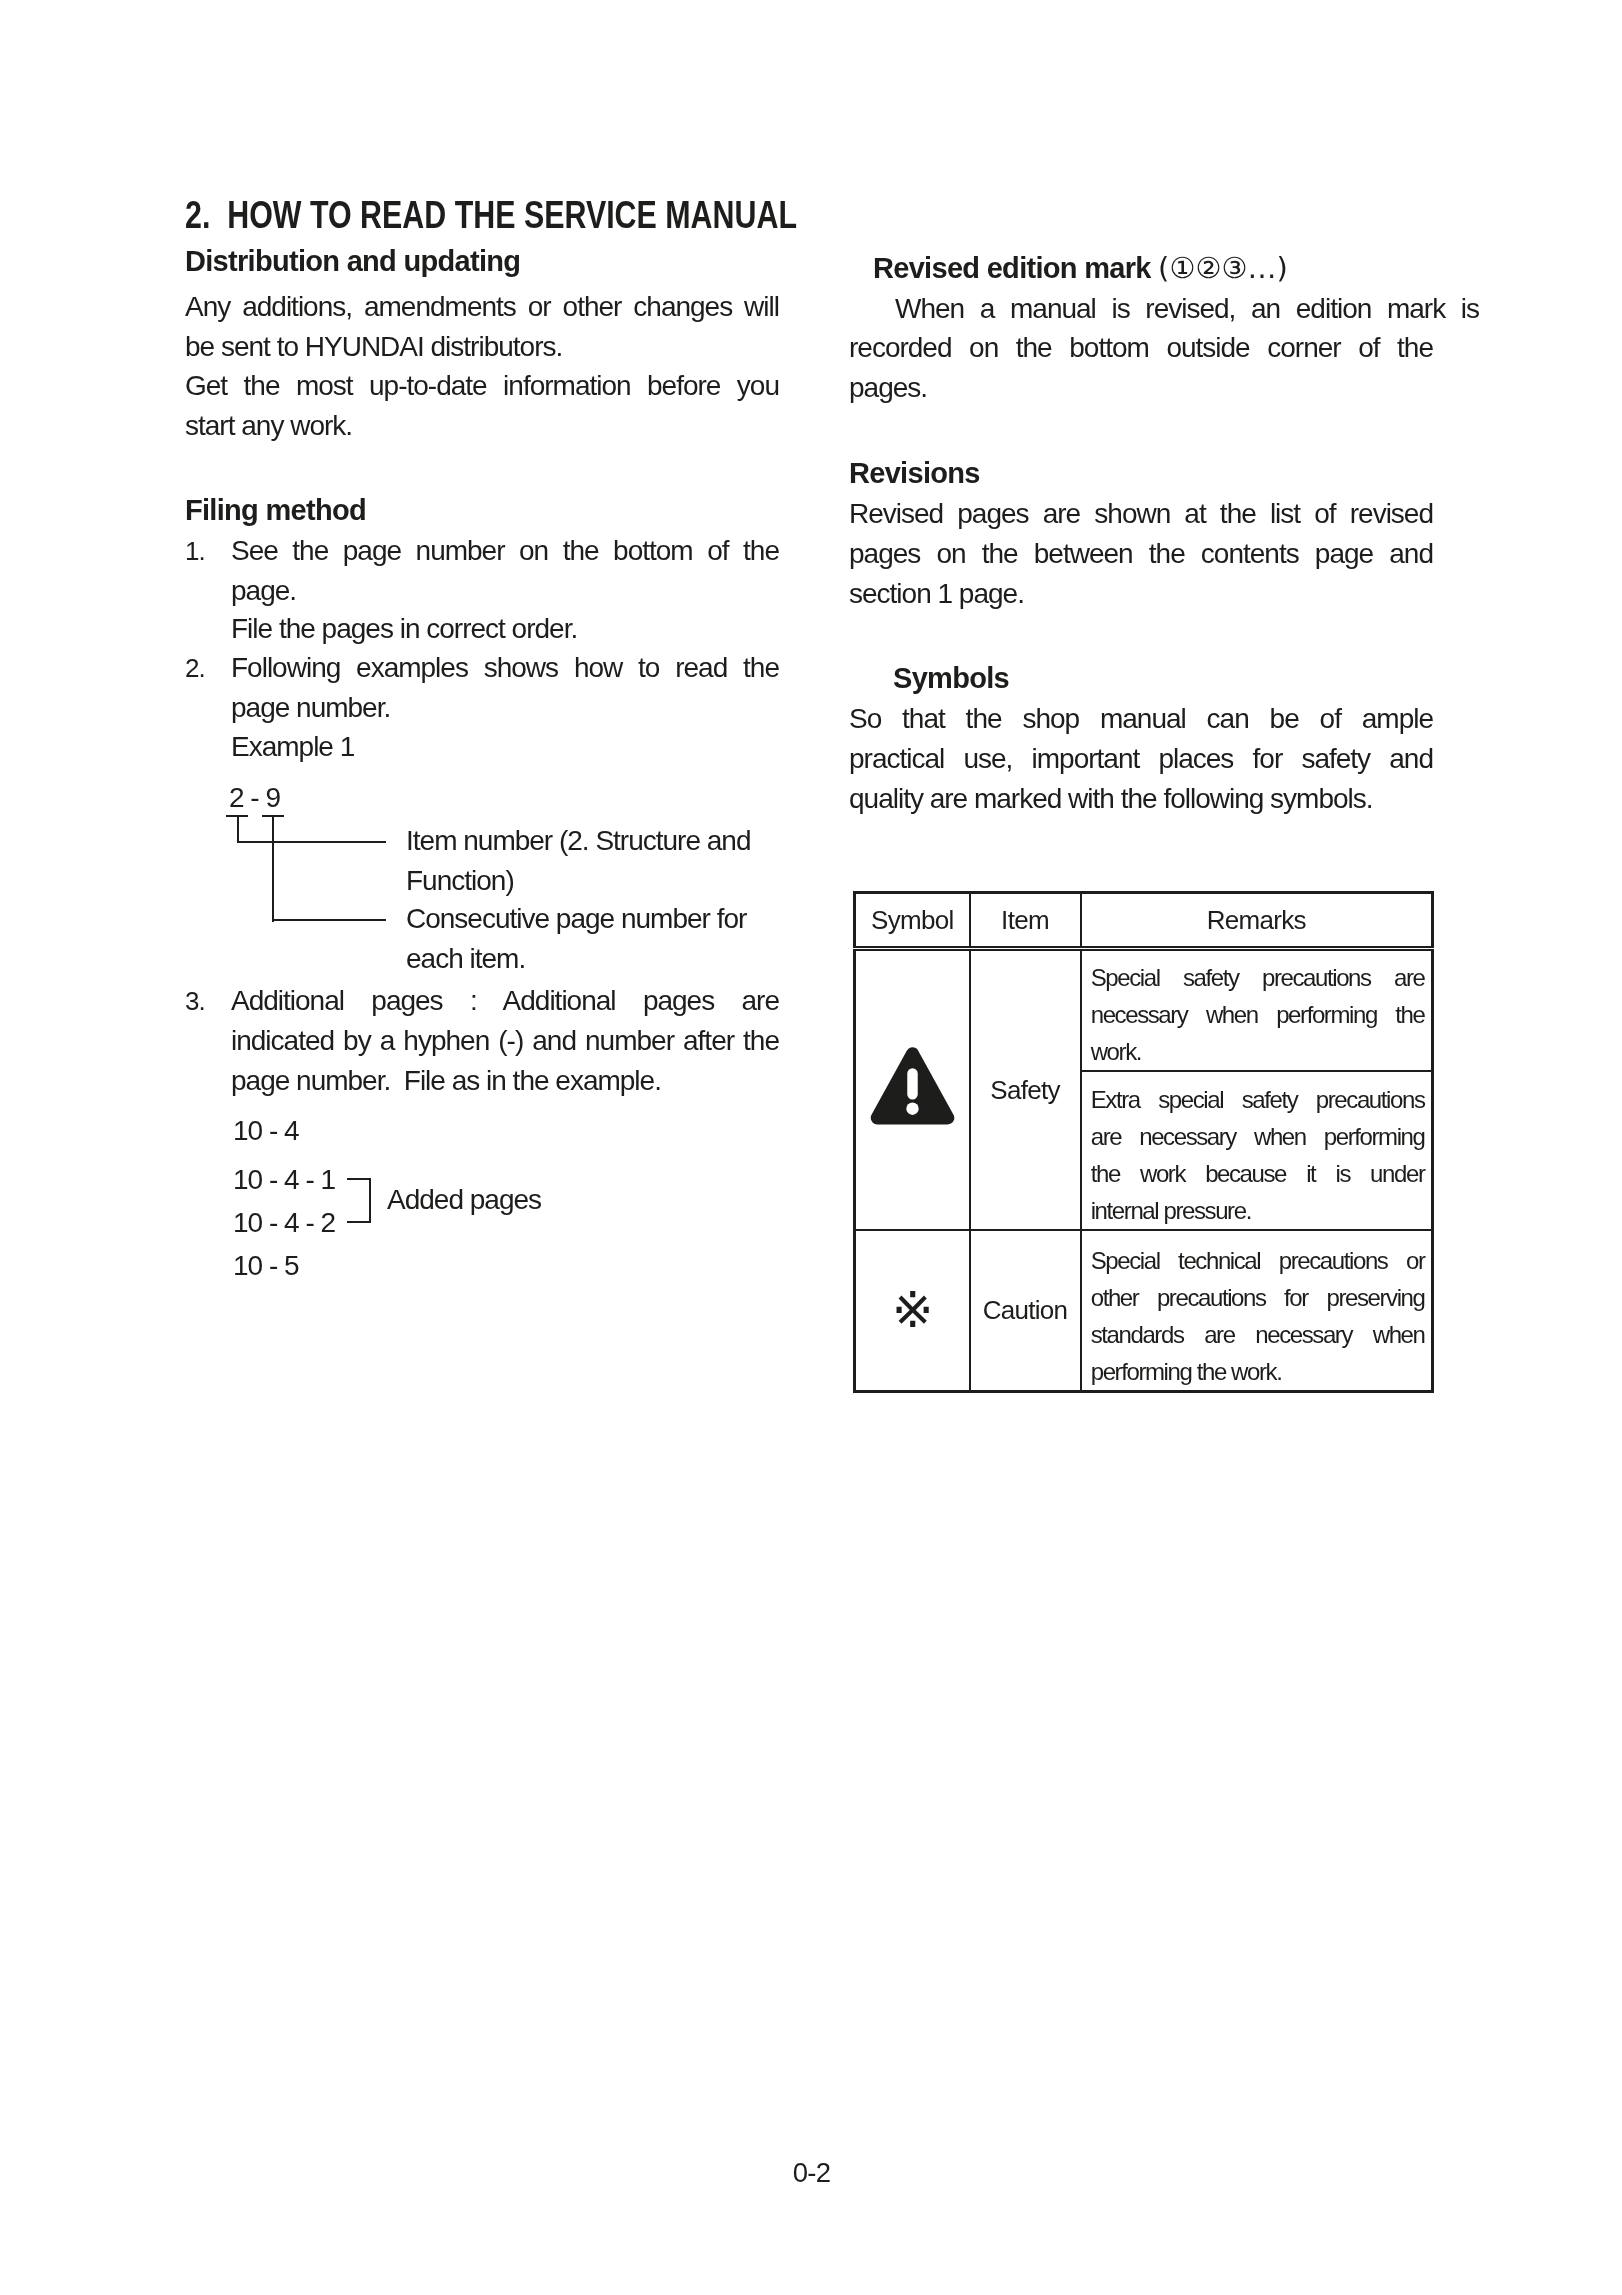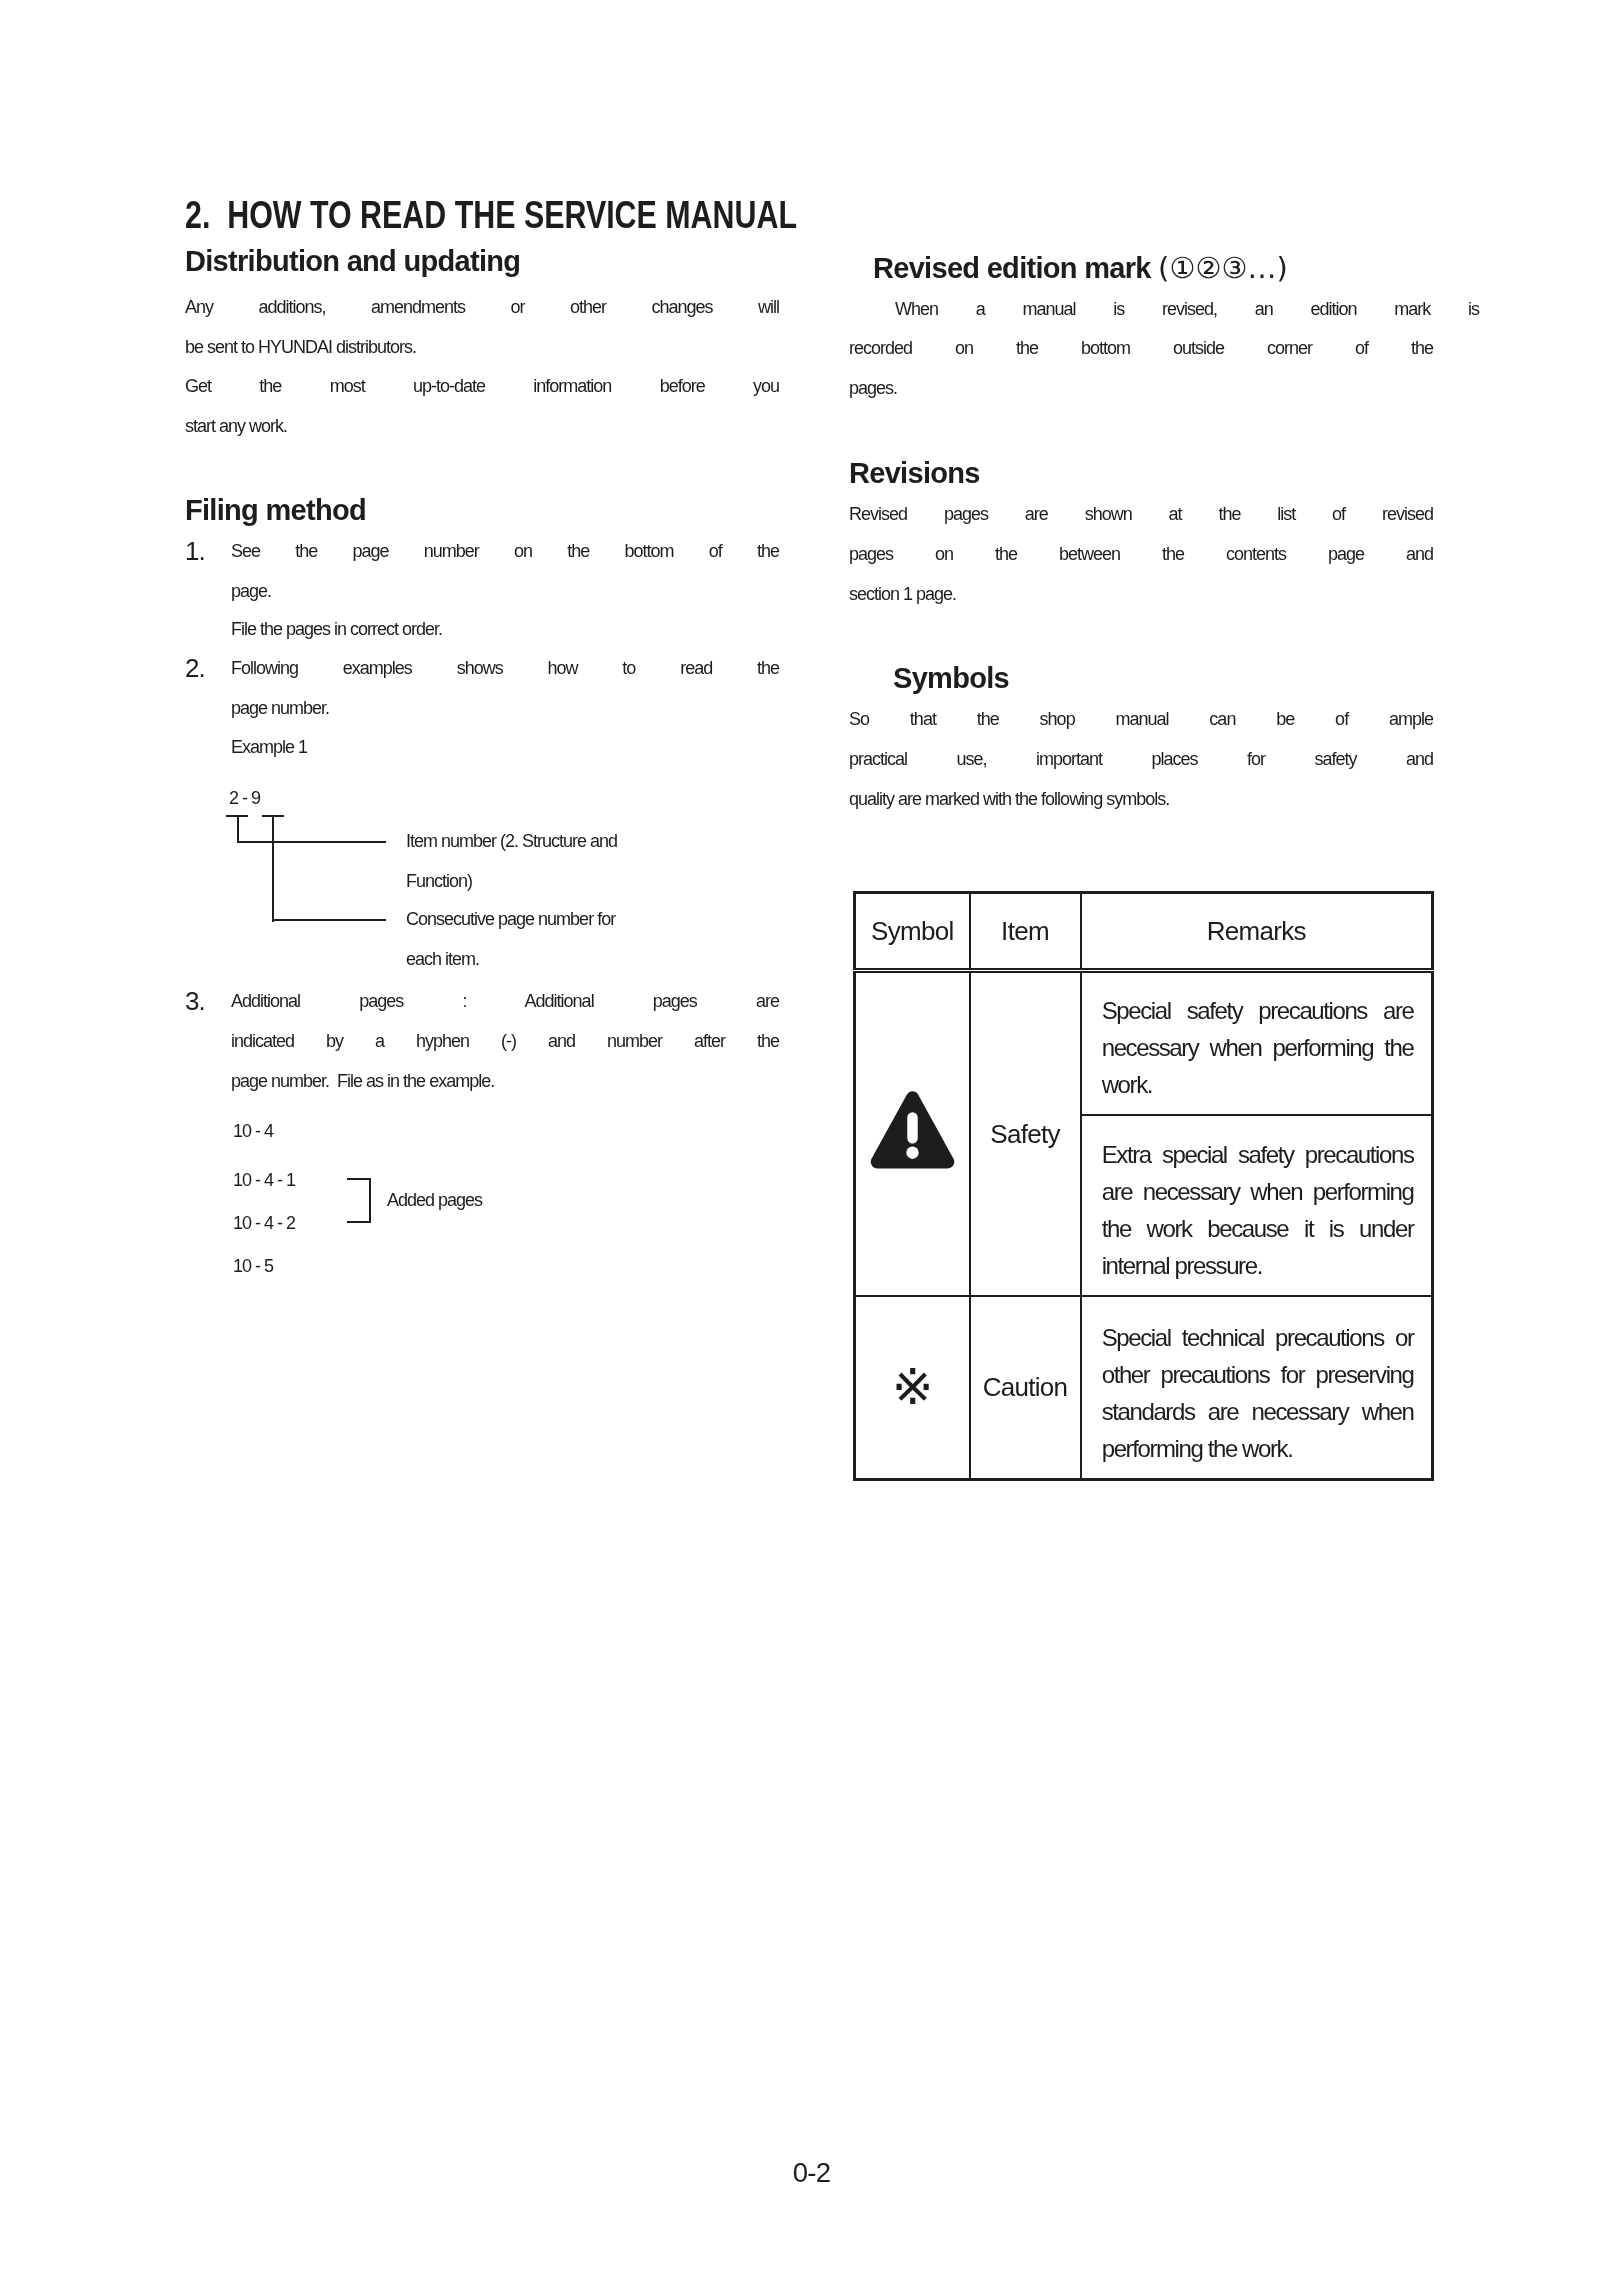--- a/index.html
+++ b/index.html
@@ -11,21 +11,21 @@
   .abs { position:absolute; }
   .title {
     font-size:38px; font-weight:bold; letter-spacing:0;
     transform:scaleX(0.80); transform-origin:left top; white-space:nowrap;
   }
   .h {
     font-size:29px; font-weight:bold; letter-spacing:-0.7px; line-height:40px; white-space:nowrap;
   }
   .h .marks { font-weight:normal; font-family:"DejaVu Sans",sans-serif; letter-spacing:0; }
   .ln {
-    font-size:18px; line-height:40px; letter-spacing:-1px;
+    font-size:28px; line-height:40px; letter-spacing:-1px;
     text-align:justify;
   }
   .jl { text-align-last:justify; }
   .ll { text-align-last:left; white-space:nowrap; }
   .lw { width:594px; }
   .rw { width:584px; }
   .liw { width:548px; }
   .num { font-size:26px; line-height:40px; letter-spacing:-1px; }
   .rule { position:absolute; background:#1d1d1b; }
   .watermark {
@@ -40,21 +40,21 @@
     border:3.3px solid #1d1d1b;
   }
   table.sym col.c1 { width:115px; }
   table.sym col.c2 { width:111px; }
   table.sym col.c3 { width:352px; }
   table.sym th {
     font-size:26px; font-weight:normal; letter-spacing:-0.7px;
     height:52px; text-align:center; vertical-align:middle;
     border-bottom:5.9px double #1d1d1b;
   }
-  table.sym th, table.sym td { padding:11px;margin-left:32px; }
+  table.sym th, table.sym td { padding:0;margin-left:32px; }
   .bR { border-right:2px solid #1d1d1b; }
   td.cell-mid { text-align:center; vertical-align:middle; font-size:26px; letter-spacing:-0.7px; }
   td.remark { vertical-align:top; }
   .remark-pad { padding:7.9px 6.5px 0 9.2px; }
   .rln { font-size:24px; line-height:37px; letter-spacing:-1.4px; text-align:justify; }
   tr.safety1 td.remark { border-bottom:2px solid #1d1d1b; }
   tr.caution td { border-top:2.6px solid #1d1d1b; }
   .refmark { font-family:"DejaVu Sans",sans-serif; font-size:50px; }
   .footer { position:absolute; left:0; top:2157px; width:1623px; text-align:center;
     font-size:27.5px; letter-spacing:-0.7px; }

